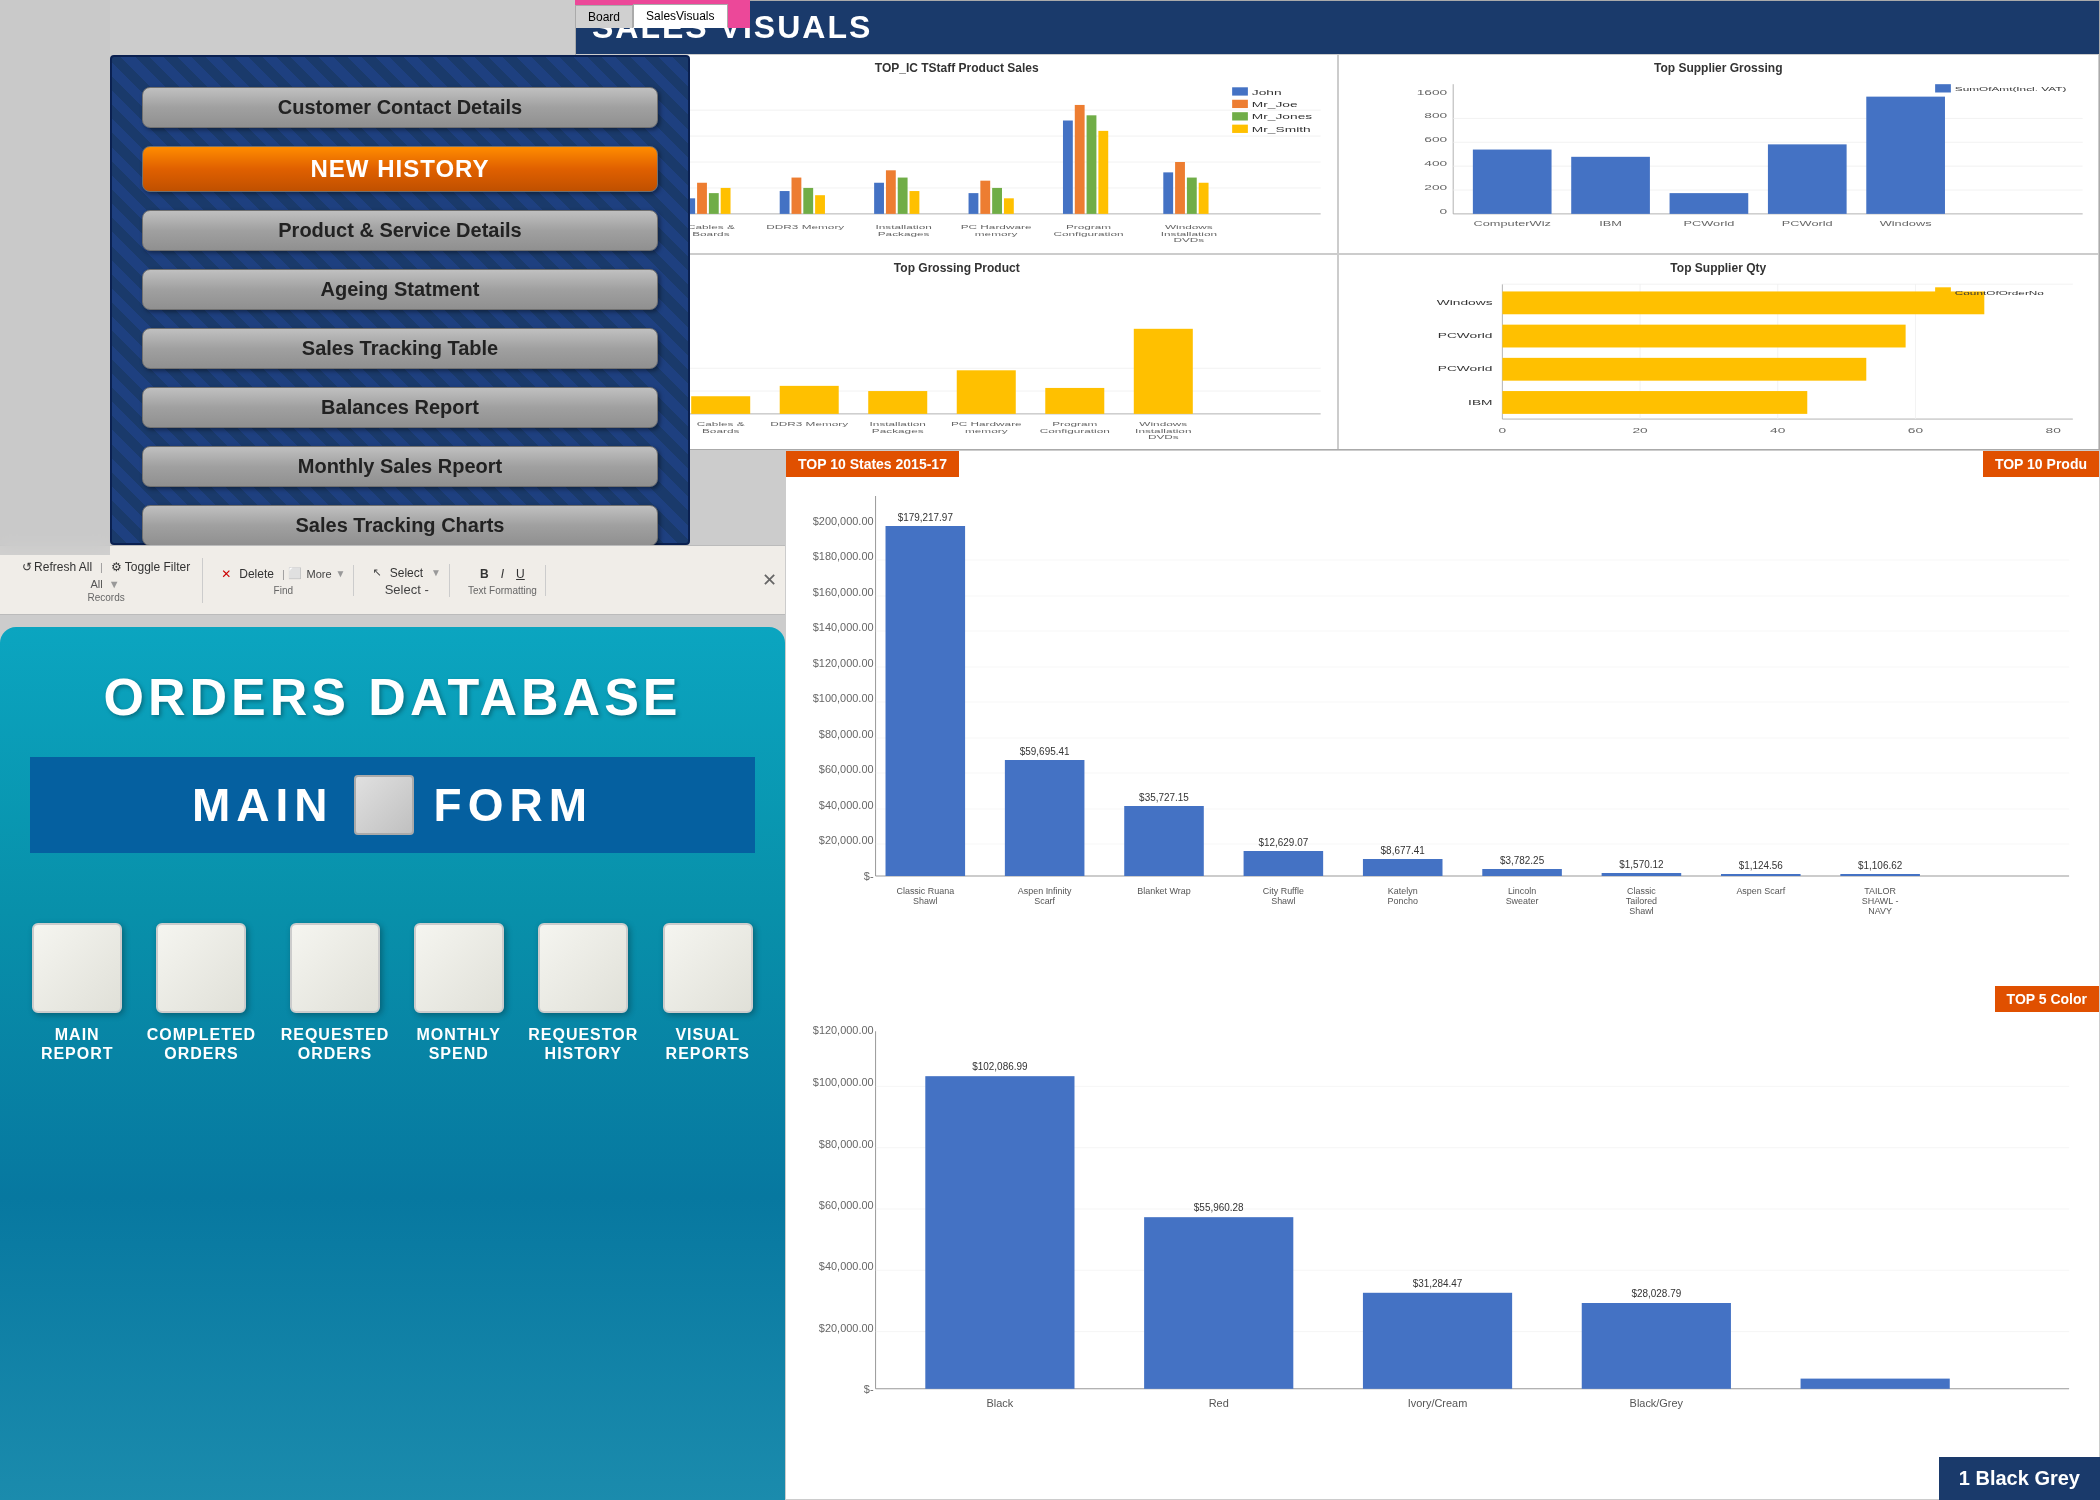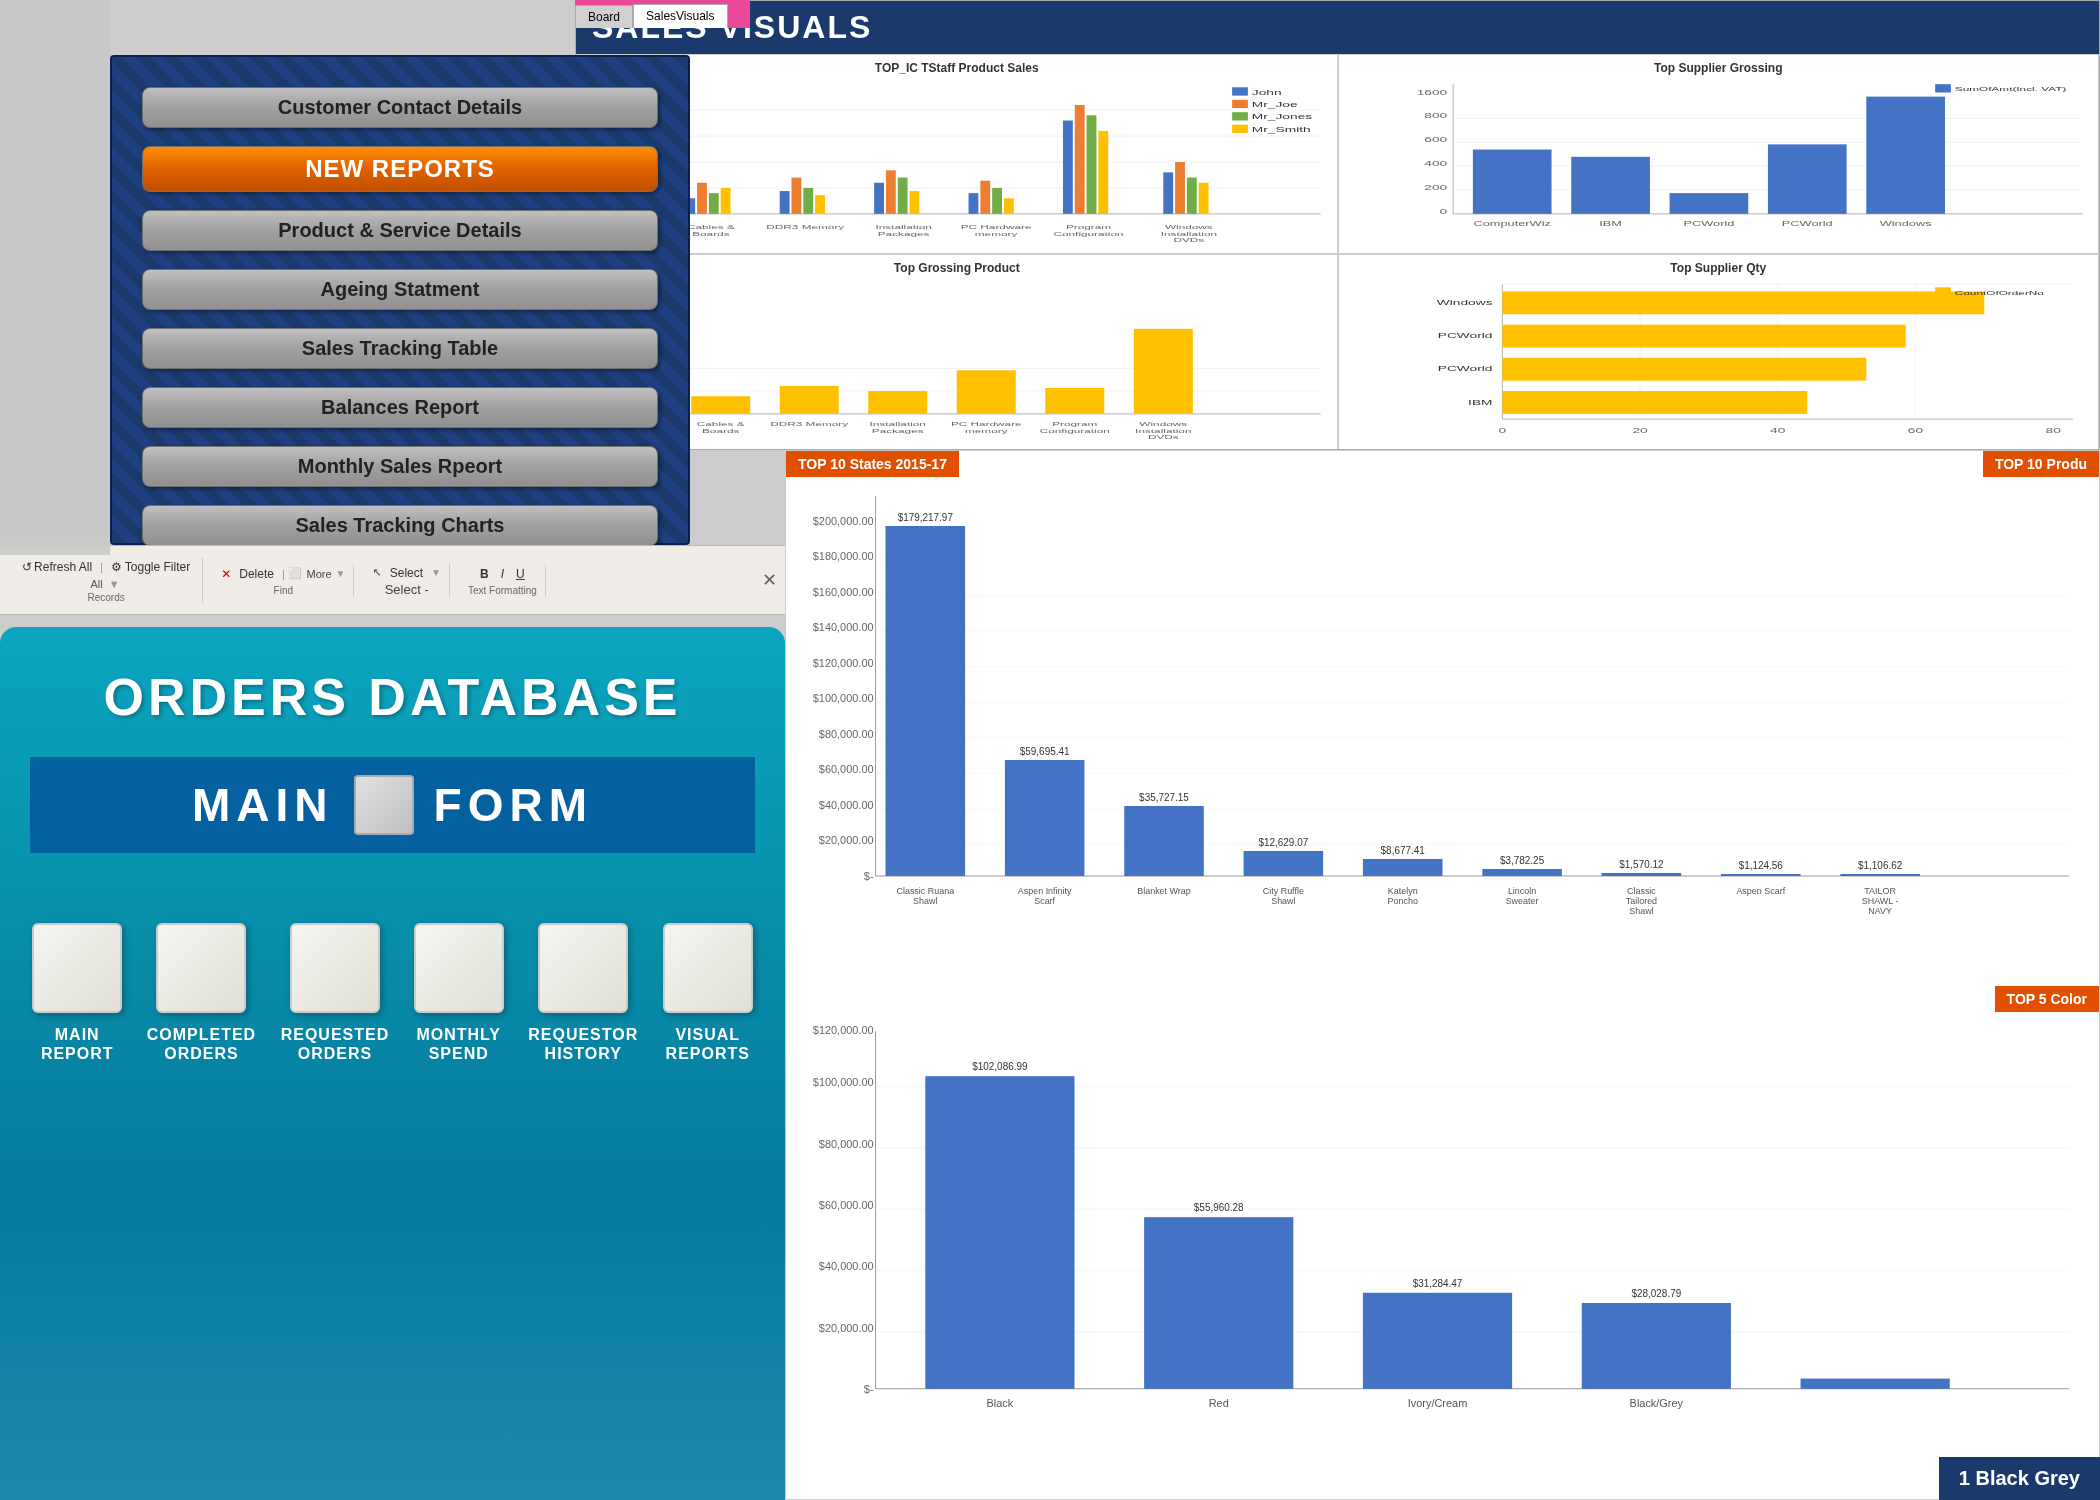--- a/index.html
+++ b/index.html
@@ -540,21 +540,21 @@
         <rect x="300" y="8" width="8" height="8" fill="#ffc000"></rect>
         <text x="310" y="15" font-size="6" fill="#333">CountOfOrderNo</text>
       </svg>
     </div>
 
   </div>
 </div>
 
 <div id="nav-panel">
   <div class="nav-btn">Customer Contact Details</div>
-  <div class="nav-btn nav-btn-orange">NEW REPORTS</div>
+  <div class="nav-btn nav-btn-orange">NEW HISTORY</div>
   <div class="nav-btn">Product &amp; Service Details</div>
   <div class="nav-btn">Ageing Statment</div>
   <div class="nav-btn">Sales Tracking Table</div>
   <div class="nav-btn">Balances Report</div>
   <div class="nav-btn">Monthly Sales Rpeort</div>
   <div class="nav-btn">Sales Tracking Charts</div>
 </div>
 
 <div id="access-toolbar">
   <div class="toolbar-section">

